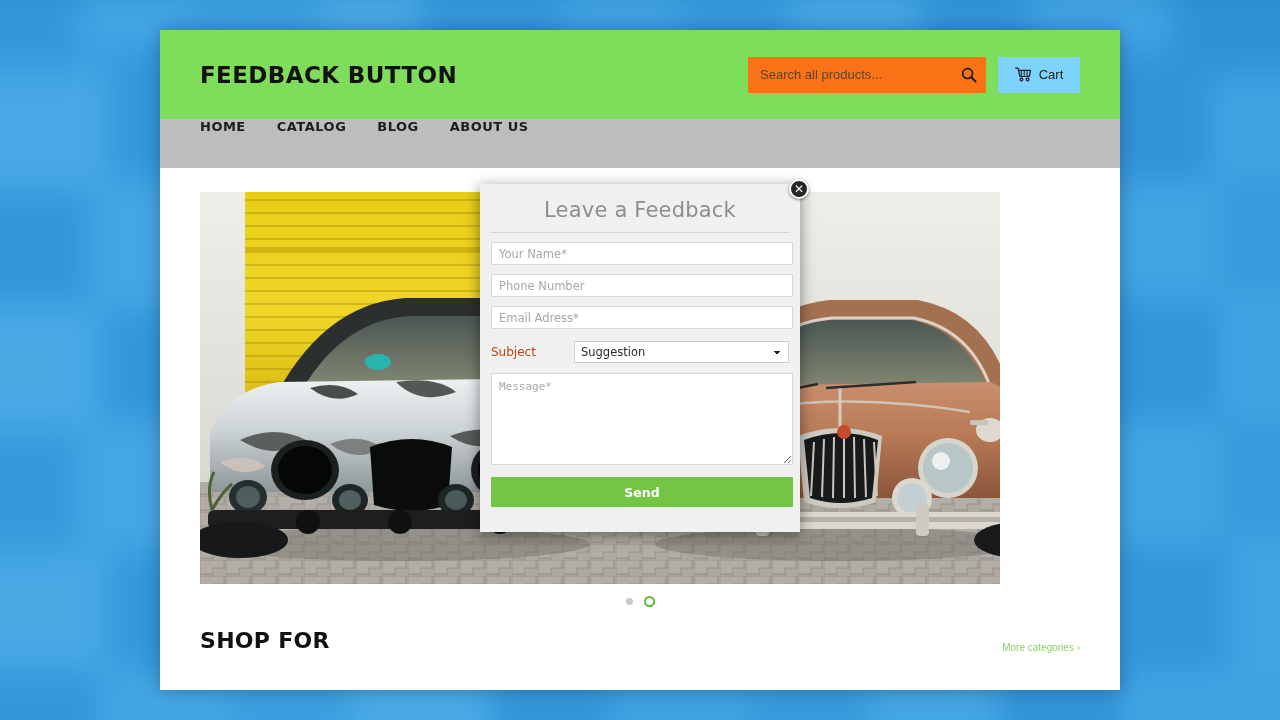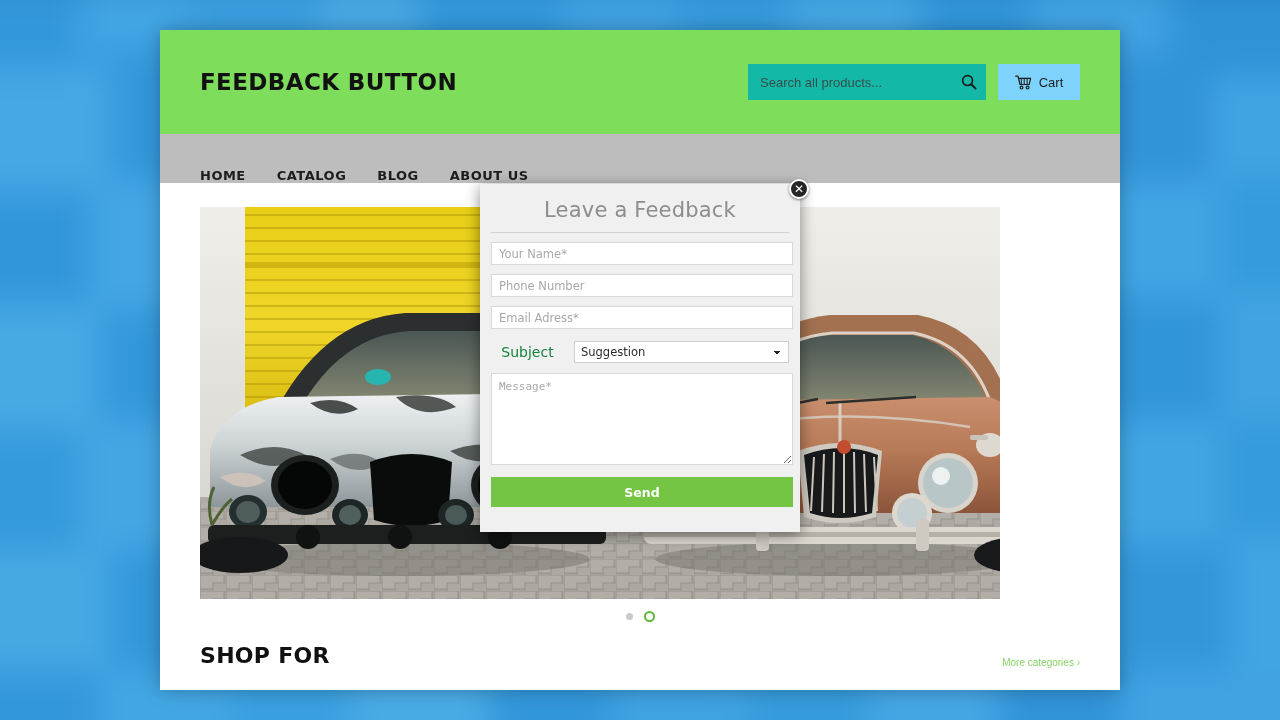--- a/index.html
+++ b/index.html
@@ -33,21 +33,21 @@
     width: 960px;
     height: 660px;
     background: #ffffff;
     overflow: hidden;
     box-shadow: 0 0 18px rgba(0,0,0,0.28);
   }
 
   
   #header {
     position: relative;
-    height: 104px;
+    height: 89px;
     background: #7ede5c;
     display: flex;
     align-items: center;
     padding: 8px 40px;
   }
   #logo {
     font-size: 23px;
     font-weight: bold;
     letter-spacing: 0.4px;
     color: #111111;
@@ -57,21 +57,21 @@
   #header-right {
     margin-left: auto;
     display: flex;
     align-items: center;
     gap: 12px;
   }
   #search-form {
     position: relative;
     width: 238px;
     height: 36px;
-    background: #14b8a6;
+    background: #f97316;
     border: none;
     display: flex;
     align-items: center;
   }
   #search-input {
     flex: 1;
     height: 100%;
     border: none;
     outline: none;
     background: transparent;
@@ -95,21 +95,21 @@
     gap: 7px; cursor: pointer;
     font-size: 13px; color: #1d1d1d;
     font-family: "Liberation Sans", sans-serif;
   }
 
   
   #nav {
     height: 49px;
     background: #bdbdbd;
     display: flex;
-    align-items: flex-end;
+    align-items: flex-start;
     padding: 0 40px;
     gap: 31px;
   }
   #nav a {
     font-size: 13px;
     font-weight: bold;
     letter-spacing: 0.5px;
     color: #1c1c1c;
     text-decoration: none;
     font-family: "DejaVu Sans", sans-serif;
@@ -219,25 +219,24 @@
   }
   .field::placeholder { color: #a8a8a8; }
 
   #subject-row {
     display: flex;
     align-items: center;
     margin-top: 12px;
     gap: 10px;
   }
   #subject-label {
-    font-size: 14px;
-    color: #15803d;
+    font-size: 12px;
+    color: #c2410c;
     width: 74px;
     font-family: "DejaVu Sans", sans-serif;
-    text-align: center;
   }
   #subject-select {
     width: 218px;
     height: 22px;
     background: #ffffff;
     border: 1px solid #cfcfcf;
     font-size: 11.5px;
     color: #2b2b2b;
     padding: 2px 6px;
     outline: none;

